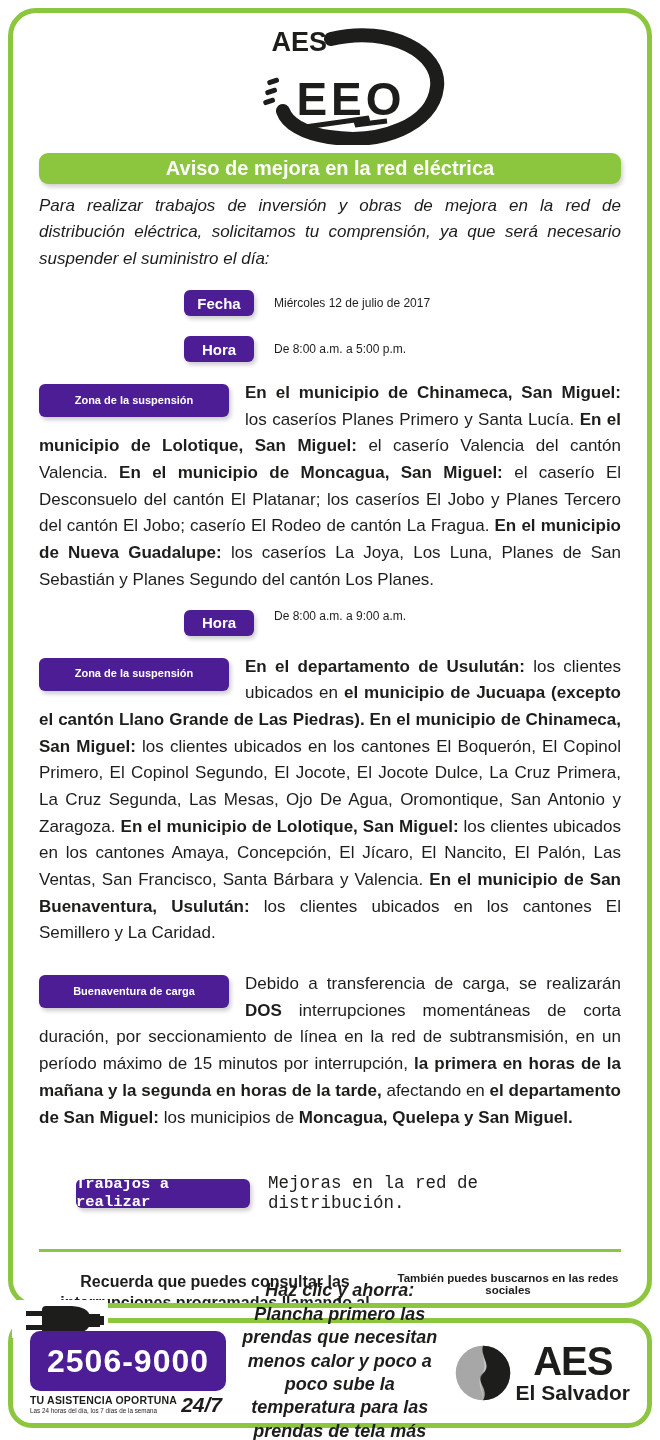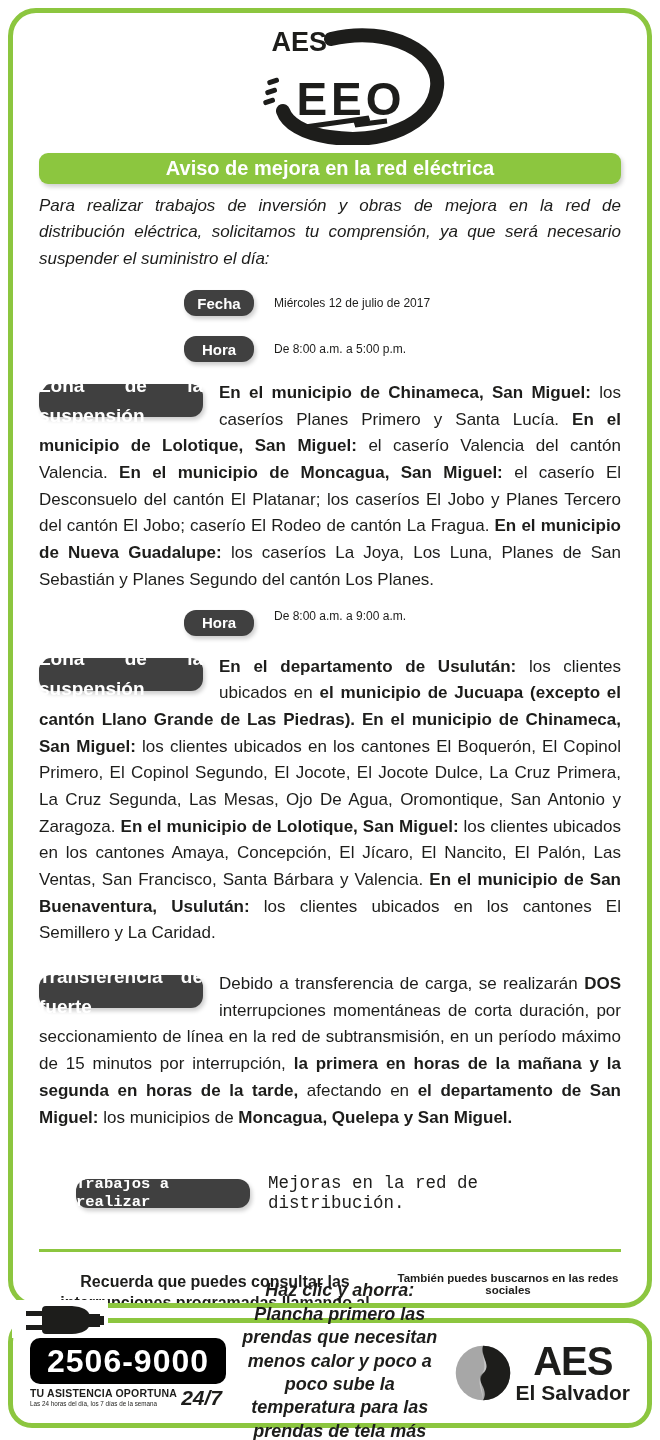--- a/index.html
+++ b/index.html
@@ -15,25 +15,25 @@
   .logo-wrap { width:250px; height:122px; margin:10px auto 0; }
 
   
   .title-pill { margin-top:8px; background:#8cc63f; border-radius:9px; height:31px;
     display:flex; align-items:center; justify-content:center;
     color:#fff; font-weight:bold; font-size:20px;
     box-shadow:2px 3px 4px rgba(0,0,0,0.18); }
 
   .intro { margin-top:9px; font-size:17px; line-height:1.55; text-align:justify;font-style:italic; }
 
-  .pill { background:#404040; color:#fff; font-weight:bold; border-radius:12px;
+  .pill { background:#4c1d95; color:#fff; font-weight:bold; border-radius:6px;
     display:flex; align-items:center; justify-content:center;
     box-shadow:2px 3px 4px rgba(0,0,0,0.20); }
   .pill-sm { width:70px; height:26px; font-size:15px; }
-  .pill-md { width:164px; height:33px; font-size:19px; }
+  .pill-md { width:190px; height:33px; font-size:11px; }
   .pill-lg { width:176px; height:29px; font-size:15.5px; }
 
   .kv-row { display:flex; align-items:center; margin-left:145px; }
   .kv-row.top { align-items:flex-start; }
   .kv-val { margin-left:20px; font-size:12px; }
   .kv-val .line { line-height:1.45; }
   .row-fecha { margin-top:18px; }
   .row-hora  { margin-top:20px; }
   .row-hora2 { margin-top:14px; }
   .row-hora2 .pill { margin-top:2px; }
@@ -57,21 +57,21 @@
 
   
   .footer-frame { position:absolute; left:8px; top:1318px; width:644px; height:110px;
     border:5px solid #8cc63f; border-radius:24px; }
   .plug-mask { position:absolute; left:12px; top:1300px; width:96px; height:38px; background:#fff; }
   .plug { position:absolute; left:26px; top:1300px; }
   .footer-inner { position:absolute; left:8px; top:1323px; width:644px; height:100px;
     display:flex; align-items:center; padding:0 22px; }
 
   .phone-block { width:196px; }
-  .phone-rect { background:#000000; border-radius:10px; height:46px; display:flex;
+  .phone-rect { background:#4c1d95; border-radius:10px; height:60px; display:flex;
     align-items:center; justify-content:center; color:#fff; font-weight:bold;
     font-size:32px; letter-spacing:1px; }
   .phone-sub-row { display:flex; align-items:flex-start; margin-top:3px; }
   .phone-sub { font-weight:bold; font-size:10.5px; letter-spacing:0.2px; }
   .phone-small { font-size:6.3px; margin-top:1px; }
   .badge-247 { font-weight:bold; font-style:italic; font-size:21px; margin-left:4px; line-height:1; }
 
   .tip { flex:1; padding:0 14px; text-align:center; font-weight:bold; font-size:18px; line-height:1.3;font-style:italic; }
 
   .aes-logo { display:flex; align-items:center; }
@@ -124,21 +124,21 @@
           <div class="line">De 8:00 a.m. a 9:00 a.m.</div>
         </div>
       </div>
 
       <div class="para zona2">
         <div class="pill pill-md">Zona de la suspensión</div>
         <span><b>En el departamento de Usulután:</b><span> los clientes ubicados en </span><b>el municipio de Jucuapa (excepto el cantón Llano Grande de Las Piedras). En el municipio de Chinameca, San Miguel:</b><span> los clientes ubicados en los cantones El Boquerón, El Copinol Primero, El Copinol Segundo, El Jocote, El Jocote Dulce, La Cruz Primera, La Cruz Segunda, Las Mesas, Ojo De Agua, Oromontique, San Antonio y Zaragoza. </span><b>En el municipio de Lolotique, San Miguel:</b><span> los clientes ubicados en los cantones Amaya, Concepción, El Jícaro, El Nancito, El Palón, Las Ventas, San Francisco, Santa Bárbara y Valencia. </span><b>En el municipio de San Buenaventura, Usulután:</b><span> los clientes ubicados en los cantones El Semillero y La Caridad.</span></span>
       </div>
 
       <div class="para transfer">
-        <div class="pill pill-md">Transferencia de fuerte</div>
+        <div class="pill pill-md">Buenaventura de carga</div>
         <span><span>Debido a transferencia de carga, se realizarán </span><b>DOS</b><span> interrupciones momentáneas de corta duración, por seccionamiento de línea en la red de subtransmisión, en un período máximo de 15 minutos por interrupción, </span><b>la primera en horas de la mañana y la segunda en horas de la tarde,</b><span> afectando en </span><b>el departamento de San Miguel:</b><span> los municipios de </span><b>Moncagua, Quelepa y San Miguel.</b></span>
       </div>
 
       <div class="row-trabajos">
         <div class="pill pill-lg">Trabajos a realizar</div>
         <div class="kv-val">Mejoras en la red de distribución.</div>
       </div>
 
       <div class="divider"></div>
 

